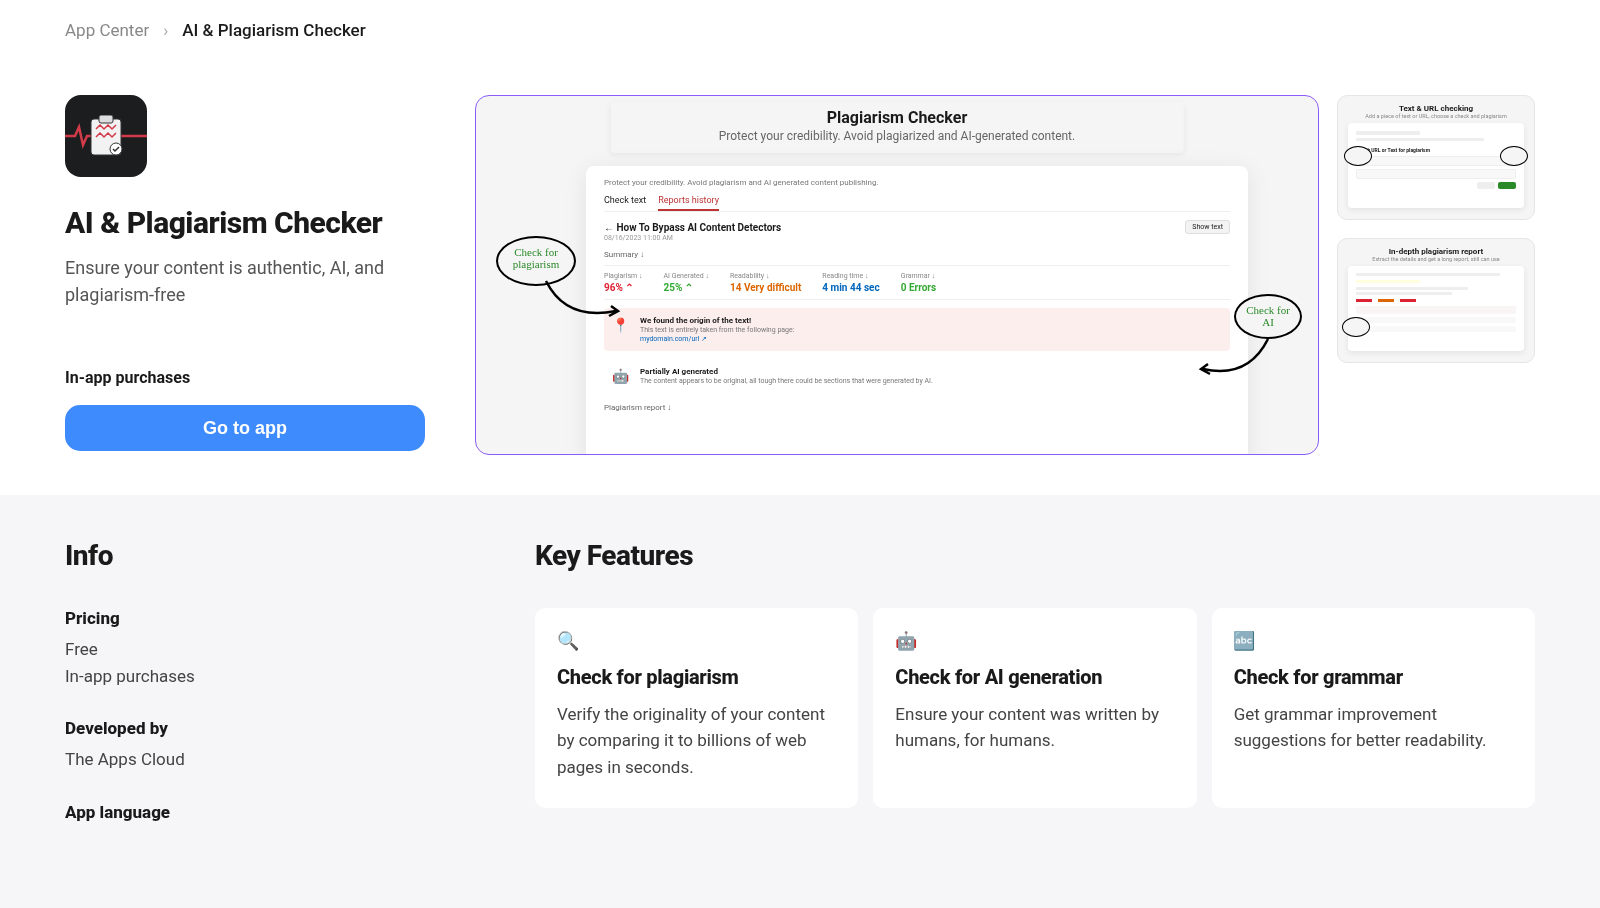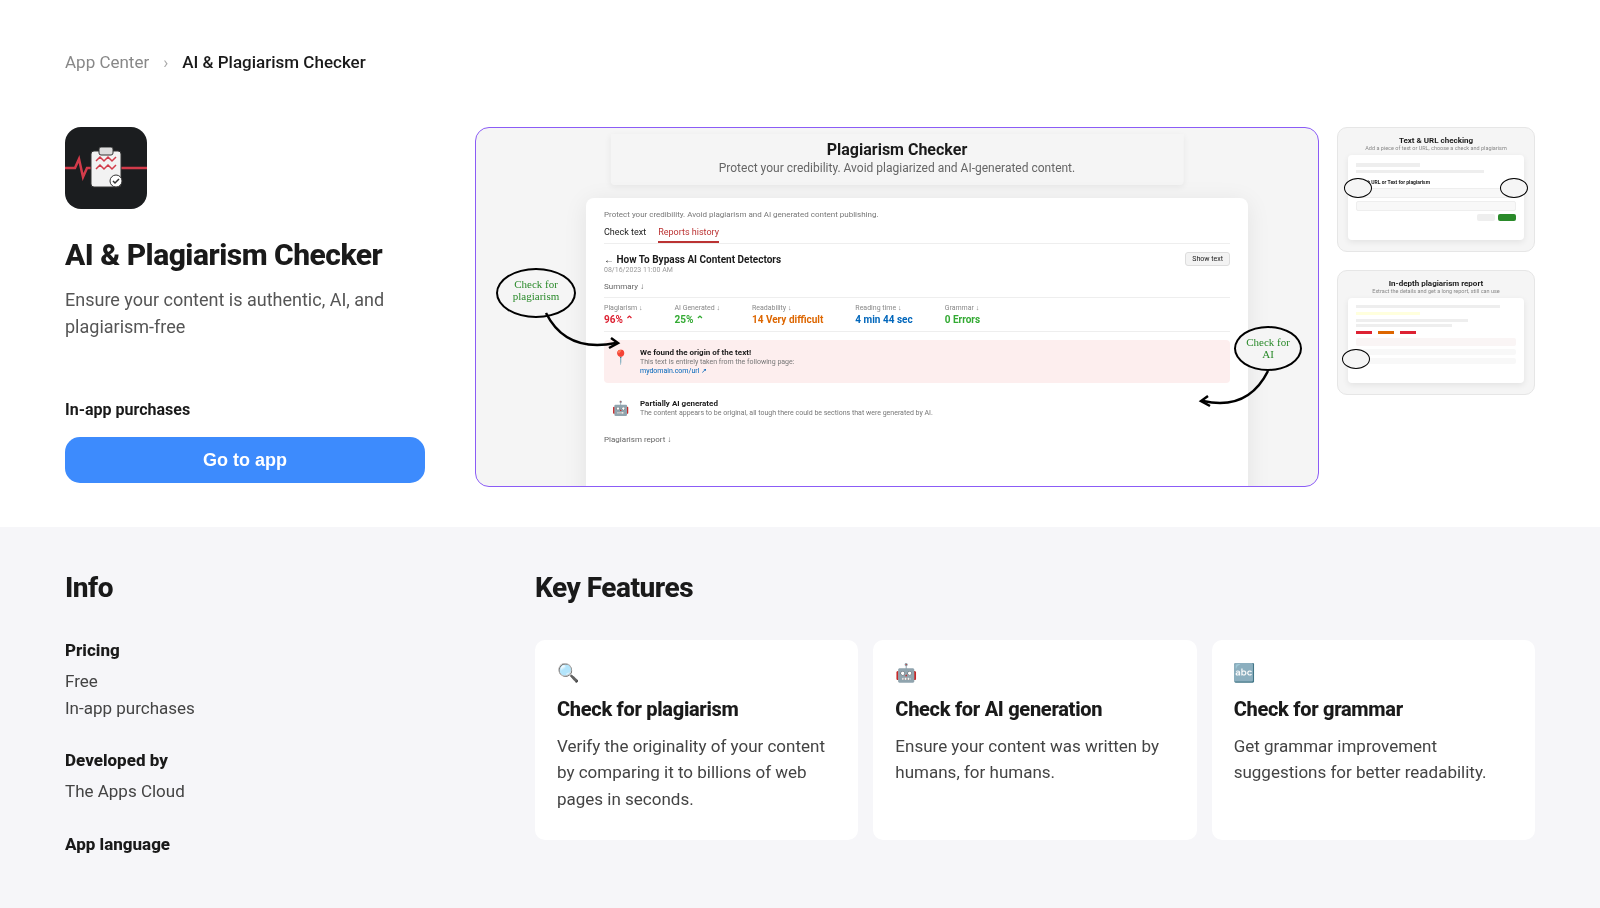--- a/index.html
+++ b/index.html
@@ -4,21 +4,20 @@
 <style>
   * { box-sizing: border-box; margin: 0; padding: 0; }
   body {
     font-family: -apple-system, BlinkMacSystemFont, "Segoe UI", Roboto, Helvetica, Arial, sans-serif;
     background: #fff;
     color: #1a1a1a;
     width: 1600px;
   }
   .top-section {
     padding: 20px 65px 40px 65px;
-    margin-top: 32px;
   }
   .breadcrumb {
     display: flex;
     align-items: center;
     gap: 14px;
     font-size: 17px;
     margin-bottom: 55px;
   }
   .breadcrumb-root { color: #888; cursor: pointer; }
   .breadcrumb-sep { color: #aaa; }
@@ -122,21 +121,21 @@
   }
   .report-card .desc { color:#777; font-size:8px; margin-bottom:8px; }
   .report-tabs { display:flex; gap:12px; font-size:9px; margin-bottom:8px; border-bottom:1px solid #eee; }
   .report-tabs span { padding-bottom:4px; }
   .report-tabs .active { color:#b33; border-bottom:2px solid #b33; }
   .report-title-row { display:flex; justify-content:space-between; align-items:center; }
   .report-title { font-size:10px; font-weight:700; }
   .show-text-btn { font-size:7px; background:#f3f3f3; border:1px solid #ddd; padding:2px 6px; border-radius:3px; }
   .report-date { font-size:7px; color:#999; margin-bottom:8px; }
   .summary-label { font-size:8px; color:#666; margin:6px 0;}
-  .metrics { display:flex; gap:32px; border-top:1px solid #eee; border-bottom:1px solid #eee; padding:6px 0; }
+  .metrics { display:flex; gap:21px; border-top:1px solid #eee; border-bottom:1px solid #eee; padding:6px 0; }
   .metric { display:flex; flex-direction:column; gap:2px; }
   .metric .ml { font-size:7px; color:#888; }
   .metric .mv { font-size:10px; font-weight:700; }
   .mv-red { color:#d23; }
   .mv-green { color:#3a3; }
   .mv-orange { color:#d60; }
   .mv-blue { color:#06b; }
   .finding {
     display:flex; gap:10px; align-items:flex-start;
     padding:8px; border-radius:4px; margin-top:8px;

